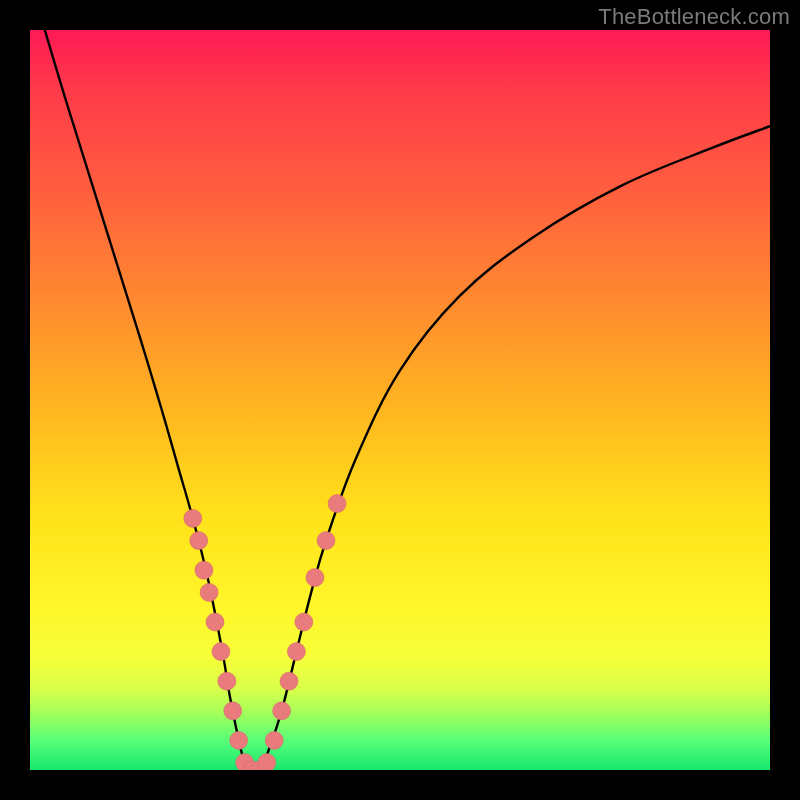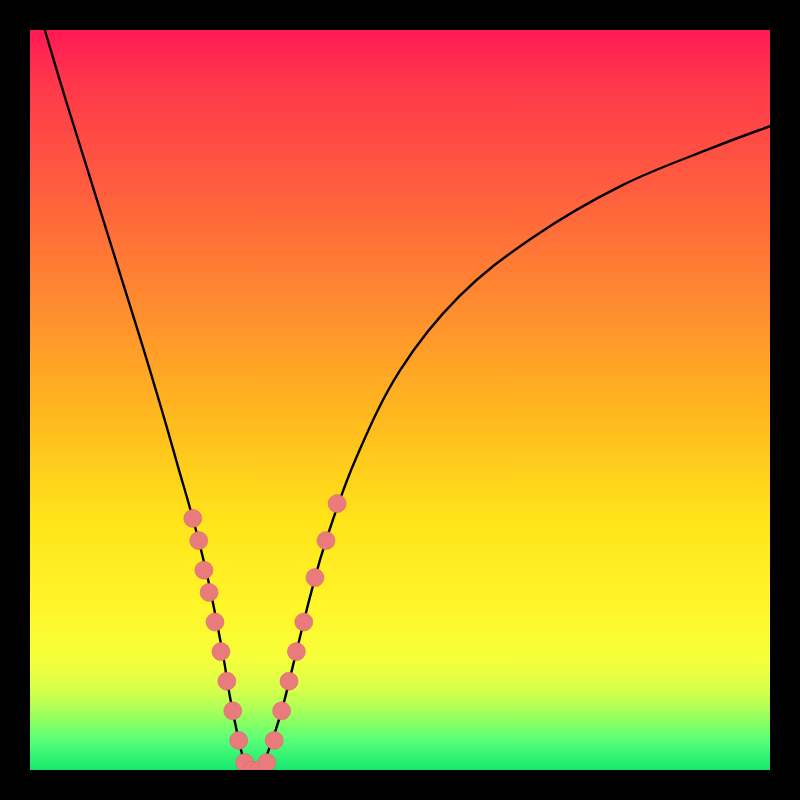--- a/index.html
+++ b/index.html
@@ -84,13 +84,14 @@
           <circle cx="251.60" cy="680.80" r="9" fill="#e97b7d" stroke="#d96a6c" stroke-width="0.6"></circle>
           <circle cx="259.00" cy="651.20" r="9" fill="#e97b7d" stroke="#d96a6c" stroke-width="0.6"></circle>
           <circle cx="266.40" cy="621.60" r="9" fill="#e97b7d" stroke="#d96a6c" stroke-width="0.6"></circle>
           <circle cx="273.80" cy="592.00" r="9" fill="#e97b7d" stroke="#d96a6c" stroke-width="0.6"></circle>
           <circle cx="284.90" cy="547.60" r="9" fill="#e97b7d" stroke="#d96a6c" stroke-width="0.6"></circle>
           <circle cx="296.00" cy="510.60" r="9" fill="#e97b7d" stroke="#d96a6c" stroke-width="0.6"></circle>
           <circle cx="307.10" cy="473.60" r="9" fill="#e97b7d" stroke="#d96a6c" stroke-width="0.6"></circle>
         </g>
     </svg>
   </div>
+  <div class="watermark">TheBottleneck.com</div>
 </div>
 
 </body></html>

